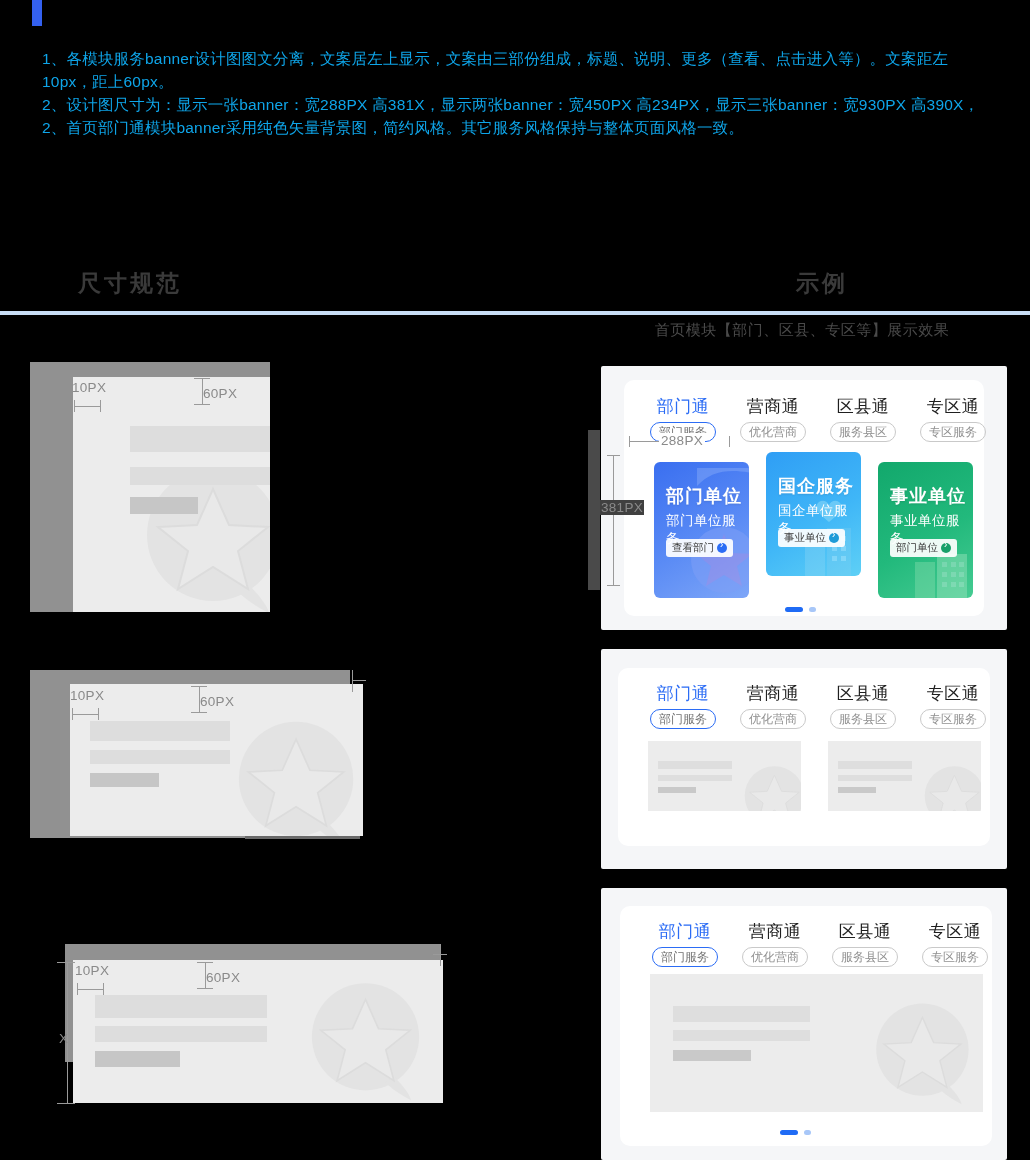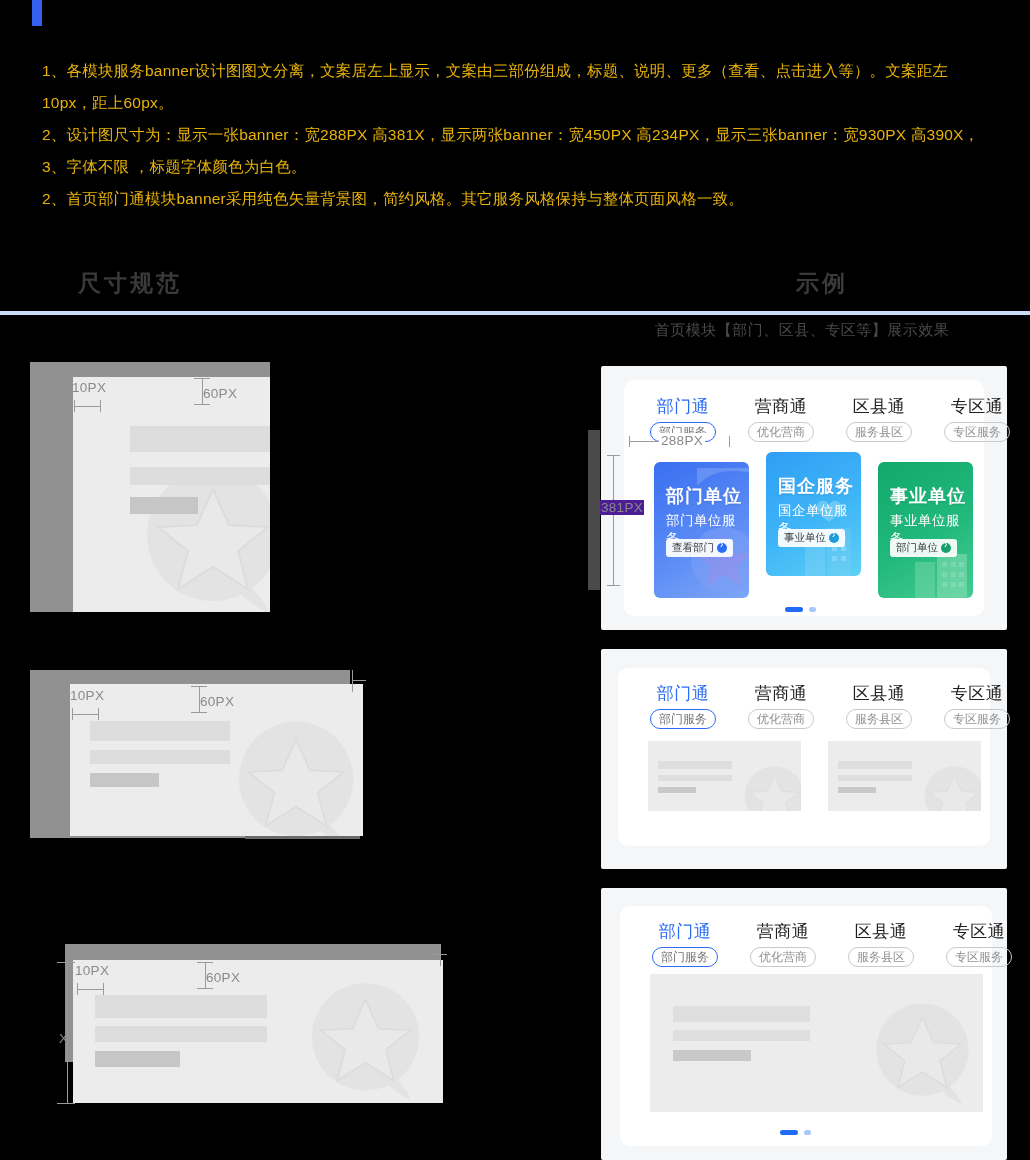--- a/index.html
+++ b/index.html
@@ -12,22 +12,22 @@
   #page { position: relative; width: 1030px; height: 1160px; background: #000; }
 
   
   .accent-bar {
     position: absolute; left: 32px; top: 0; width: 10px; height: 26px;
     background: #3461f0;
   }
 
   
   .spec-text {
-    position: absolute; left: 42px; top: 55px; width: 950px;
-    color: #eab308; font-size: 15.5px; line-height: 32px;
+    position: absolute; left: 42px; top: 47px; width: 950px;
+    color: #0ea5e9; font-size: 15.5px; line-height: 23px;
     letter-spacing: .2px;
   }
   .spec-text p { margin: 0; }
 
   
   .sect-title {
     position: absolute; color: #3a3a3a; font-size: 23px; font-weight: 700;
     letter-spacing: 3px;
   }
   .sect-left  { left: 78px;  top: 268px; }
@@ -64,21 +64,21 @@
   .tick-v { position: absolute; background: #9a9a9a; width: 1px; }
 
   
   .ex-card {
     position: absolute; background: #f5f6f8;
     border-radius: 2px;
   }
   .ex-inner {
     position: absolute; background: #ffffff; border-radius: 10px;
   }
-  .tabs { position: absolute; display: flex; gap: 8px; }
+  .tabs { position: absolute; display: flex; }
   .tab { width: 90px; text-align: center; }
   .tab-name {
     font-size: 17px; color: #1f1f1f; letter-spacing: .5px; line-height: 22px;
   }
   .tab.active .tab-name { color: #2b6cf5; }
   .tab-pill {
     display: inline-block; margin-top: 4px;
     border: 1px solid #c9c9c9; border-radius: 11px;
     padding: 1px 8px; font-size: 12px; color: #909090; line-height: 16px;
   }
@@ -126,21 +126,20 @@
 </head>
 <body>
 
 <div id="page">
 
   <div class="accent-bar"></div>
 
   <div class="spec-text">
     <p>1、各模块服务banner设计图图文分离，文案居左上显示，文案由三部份组成，标题、说明、更多（查看、点击进入等）。文案距左10px，距上60px。</p>
     <p>2、设计图尺寸为：显示一张banner：宽288PX 高381X，显示两张banner：宽450PX 高234PX，显示三张banner：宽930PX 高390X，</p>
-    <p>3、字体不限 ，标题字体颜色为白色。</p>
     <p>2、首页部门通模块banner采用纯色矢量背景图，简约风格。其它服务风格保持与整体页面风格一致。</p>
   </div>
 
   <div class="sect-title sect-left">尺寸规范</div>
   <div class="sect-title sect-right">示例</div>
   <div class="divider"></div>
   <div class="demo-caption">首页模块【部门、区县、专区等】展示效果</div>
 
   <div class="specblock" style="left:0;top:0;width:500px;height:1160px;">
 
@@ -304,21 +303,21 @@
     </div>
   </div>
 
   <div class="tick-h" style="left:629px;top:441px;width:75px;"></div>
   <div class="tick-v" style="left:629px;top:436px;height:11px;"></div>
   <div class="tick-v" style="left:729px;top:436px;height:11px;"></div>
   <div class="dim" style="left:659px;top:433px;background:#fff;padding:0 2px;">288PX</div>
   <div class="tick-v" style="left:613px;top:455px;height:130px;"></div>
   <div class="tick-h" style="left:607px;top:455px;width:13px;"></div>
   <div class="tick-h" style="left:607px;top:585px;width:13px;"></div>
-  <div class="dim" style="left:600px;top:500px;background:#4c1d95;padding:0 1px;">381PX</div>
+  <div class="dim" style="left:600px;top:500px;background:#404040;padding:0 1px;">381PX</div>
   <div class="occluder" style="left:588px;top:430px;width:12px;height:160px;"></div>
 
   <div class="ex-card" style="left:601px;top:649px;width:406px;height:220px;">
     <div class="ex-inner" style="left:17px;top:19px;width:372px;height:178px;">
       <div class="tabs" style="left:20px;top:15px;">
         <div class="tab active">
           <div class="tab-name">部门通</div>
           <span class="tab-pill">部门服务</span>
         </div>
         <div class="tab">

